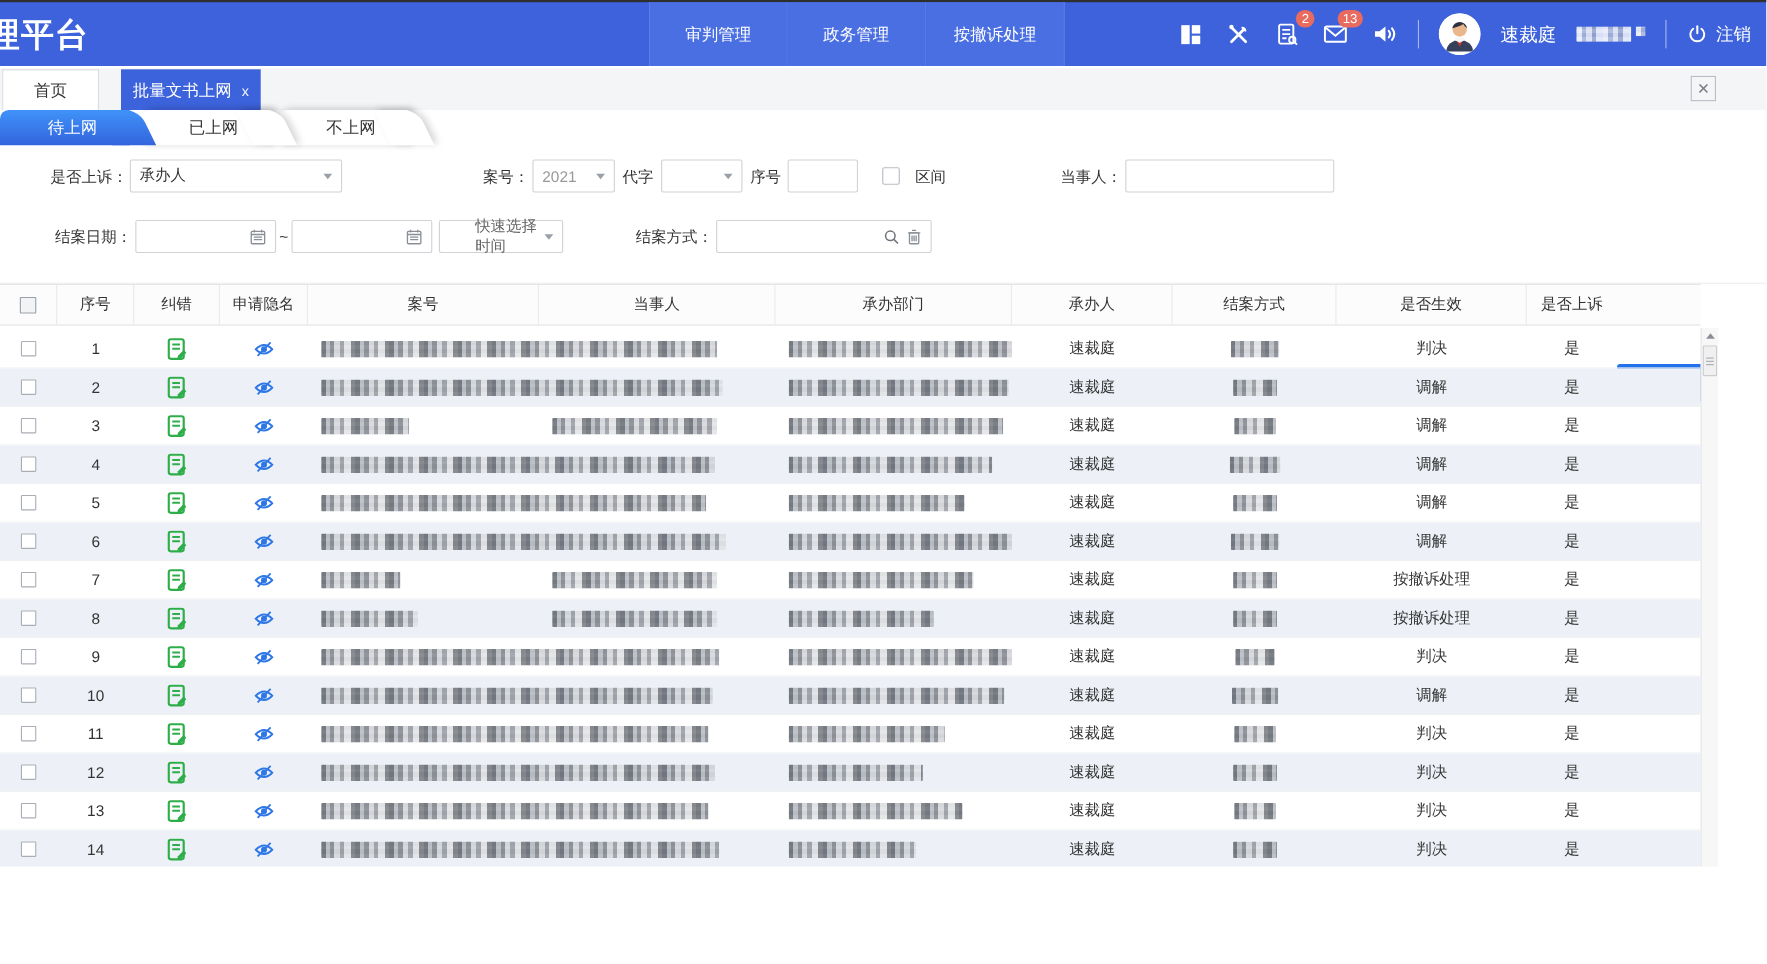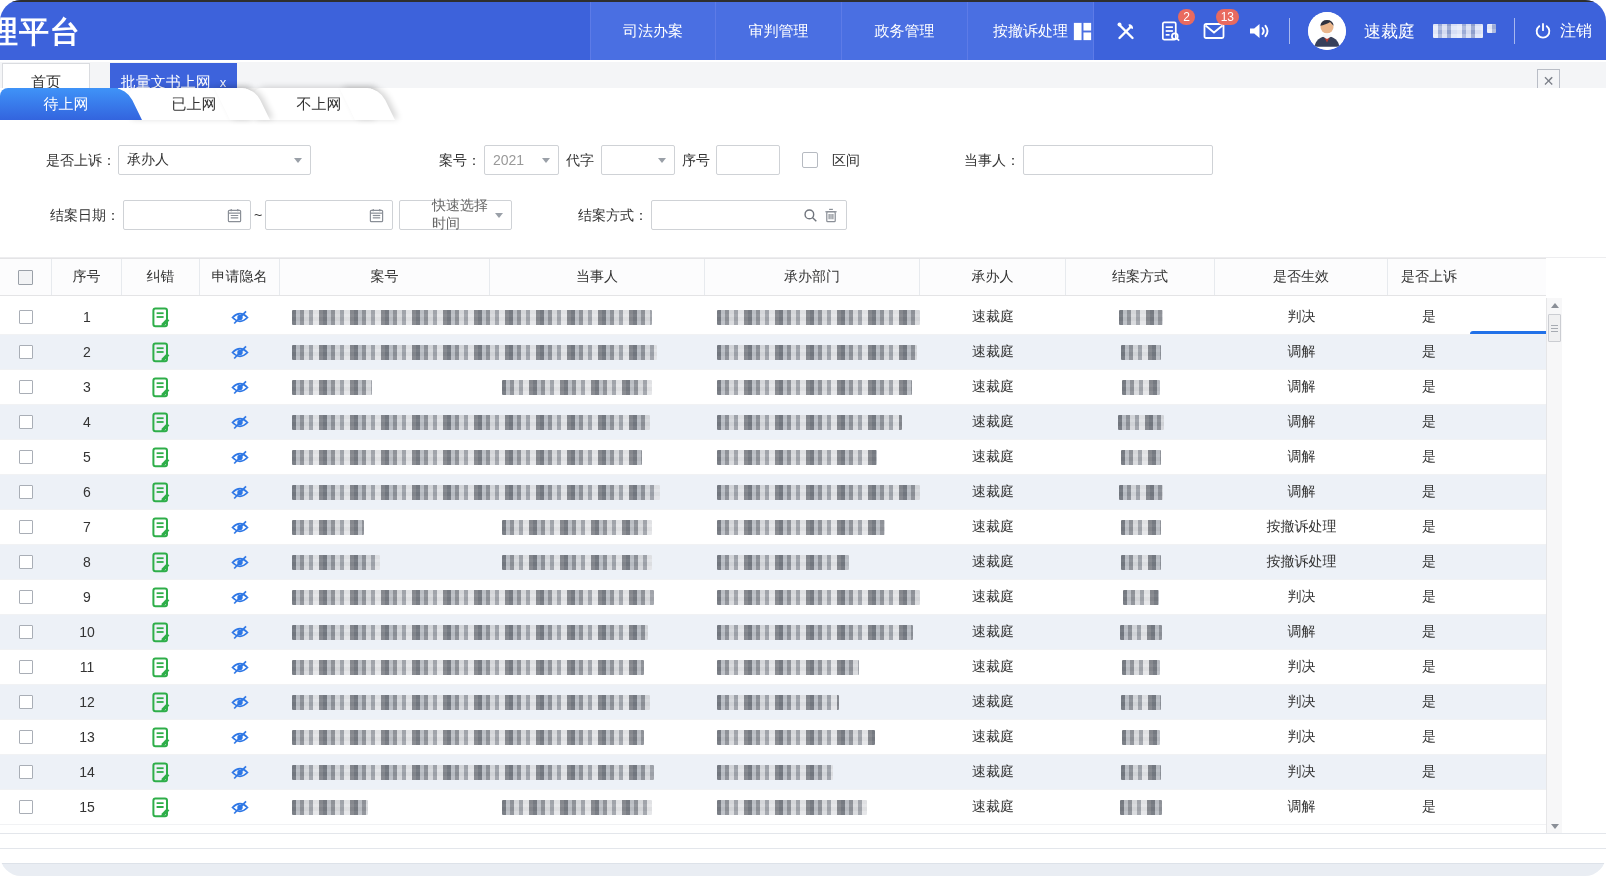--- a/index.html
+++ b/index.html
@@ -1,17 +1,17 @@
 <!DOCTYPE html>
 <html><head>
 <meta charset="utf-8">
 <style>
   * { margin:0; padding:0; box-sizing:border-box; }
   body { font-family:"Liberation Sans","DejaVu Sans",sans-serif; background:#fff; }
-  .screen { position:relative; width:1606px; height:876px; overflow:hidden; background:#fff;border-radius:21px; }
+  .screen { position:relative; width:1606px; height:788px; overflow:hidden; background:#fff; }
 
   
   .header { position:absolute; left:0; top:0; width:1606px; height:60px;
     background:#3D62DB; border-top:2px solid #2e2e2e; }
   .app-title { position:absolute; left:-12px; top:10px; color:#fff; font-size:30px; font-weight:bold; letter-spacing:1px; }
   .main-nav { position:absolute; left:590px; top:0; height:58px; display:flex; }
   .nav-item { width:126px; height:58px; display:flex; align-items:center; justify-content:center;
     background:#4A6FE2; color:#fff; font-size:15px; cursor:pointer; border-right:1px solid #5d7be7; }
   .nav-item:first-child { border-left:1px solid #5d7be7; }
   .header-right { position:absolute; right:14px; top:0; height:58px; display:flex; align-items:center; gap:18px; }
@@ -38,21 +38,21 @@
   .tab-home { position:absolute; left:2px; top:1px; width:88px; height:38px; background:#fff;
     border:1px solid #DADCE0; border-bottom:none; display:flex; align-items:center; justify-content:center;
     font-size:15px; color:#333; cursor:pointer; }
   .tab-active { position:absolute; left:110px; top:1px; width:127px; height:38px; background:#3D63DC;
     display:flex; align-items:center; justify-content:center; gap:9px; color:#ffffff; font-size:15px; cursor:pointer; }
   .tab-close-x { font-size:13px; opacity:.95; cursor:pointer; }
   .panel-close { position:absolute; right:46px; top:7px; width:23px; height:23px; border:1px solid #B9BDC6;
     color:#7A7E87; font-size:14px; display:flex; align-items:center; justify-content:center; cursor:pointer; background:transparent; }
 
   
-  .subtabs { position:absolute; left:0; top:88px; width:1606px; height:32px; background:#fff; }
+  .subtabs { position:absolute; left:0; top:100px; width:1606px; height:32px; background:#fff; }
   .subtab { position:absolute; top:0; height:32px; width:118px; cursor:pointer; }
   .subtab .bgmain { position:absolute; left:0; top:0; bottom:0; right:0; border-radius:8px 0 0 0; }
   .subtab .bgslant { position:absolute; top:0; bottom:0; right:-24px; width:40px; transform:skewX(26deg);
     transform-origin:0 100%; border-radius:0 12px 0 0; }
   .subtab .lbl { position:absolute; left:0; right:-14px; top:0; bottom:0; display:flex; align-items:center;
     justify-content:center; font-size:15px; z-index:2; }
   .subtab.inactive .bgmain, .subtab.inactive .bgslant { background:#fff; box-shadow:4px -1px 6px rgba(0,0,0,.16); }
   .subtab.inactive .lbl { color:#333; }
   .subtab.active .bgmain, .subtab.active .bgslant { background:linear-gradient(180deg,#3F93F8,#3364DE); }
   .subtab.active .lbl { color:#fff; }
@@ -105,21 +105,20 @@
 </style>
 </head>
 <body>
 
 <div class="screen">
 
   <div class="header">
     <div class="app-title">理平台</div>
 
     <nav class="main-nav">
-      <div class="nav-item">司法办案</div>
       <div class="nav-item">审判管理</div>
       <div class="nav-item">政务管理</div>
       <div class="nav-item">按撤诉处理</div>
     </nav>
 
     <div class="header-right">
       <div class="hicon">
         <svg width="23" height="23" viewBox="0 0 24 24">
             <rect x="3" y="3" width="8" height="18" fill="#fff"></rect>
             <rect x="13" y="3" width="8" height="8" fill="#fff"></rect>

